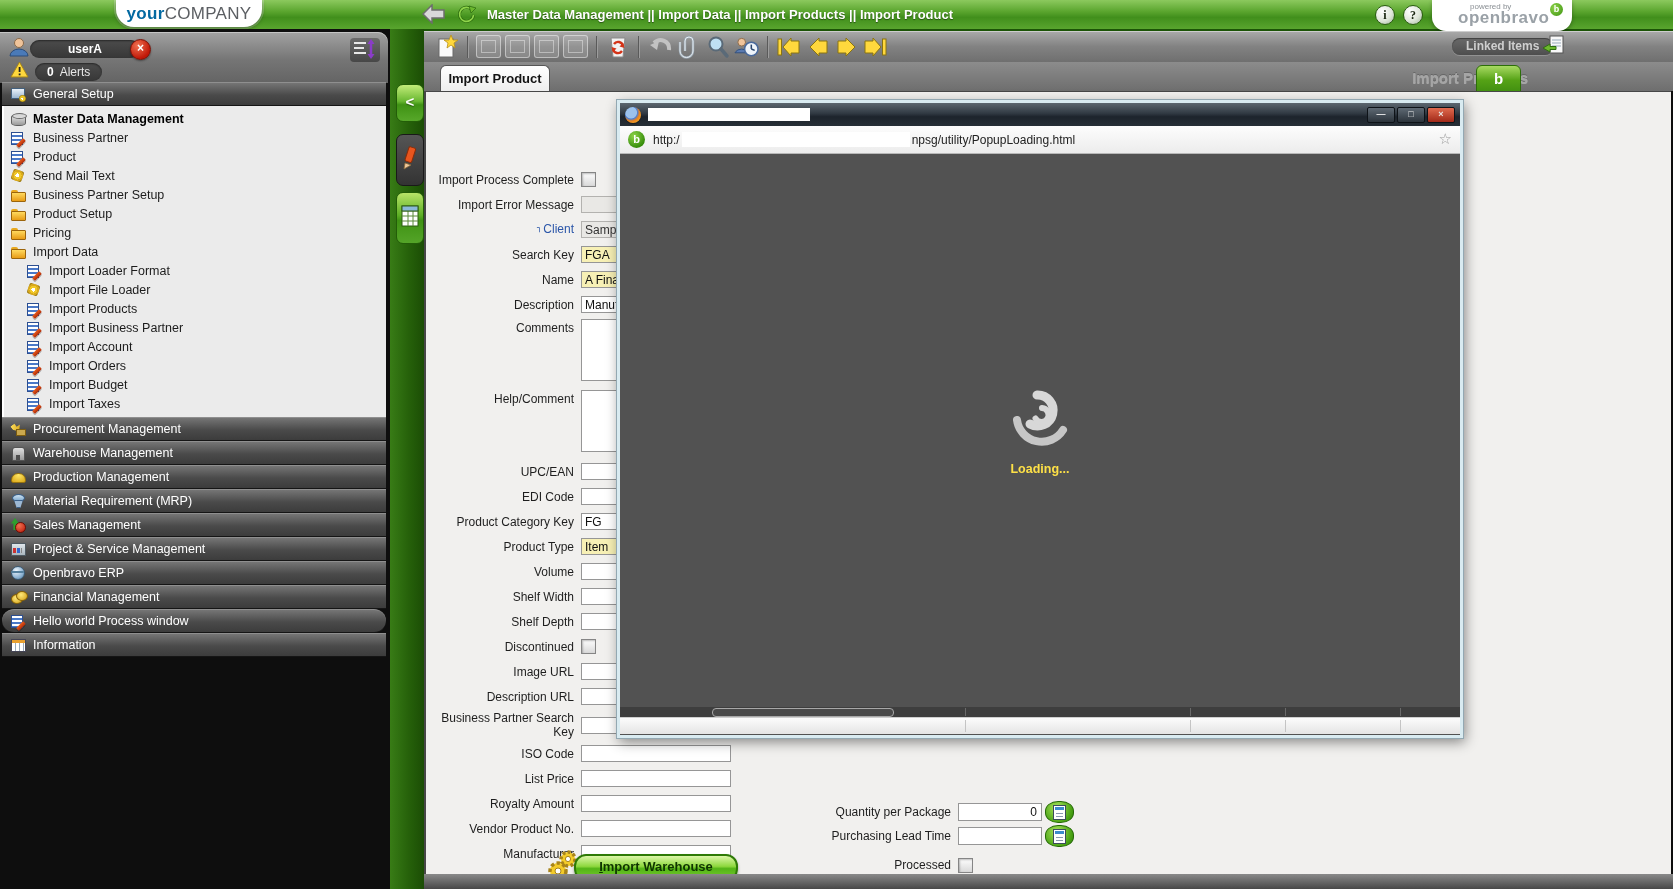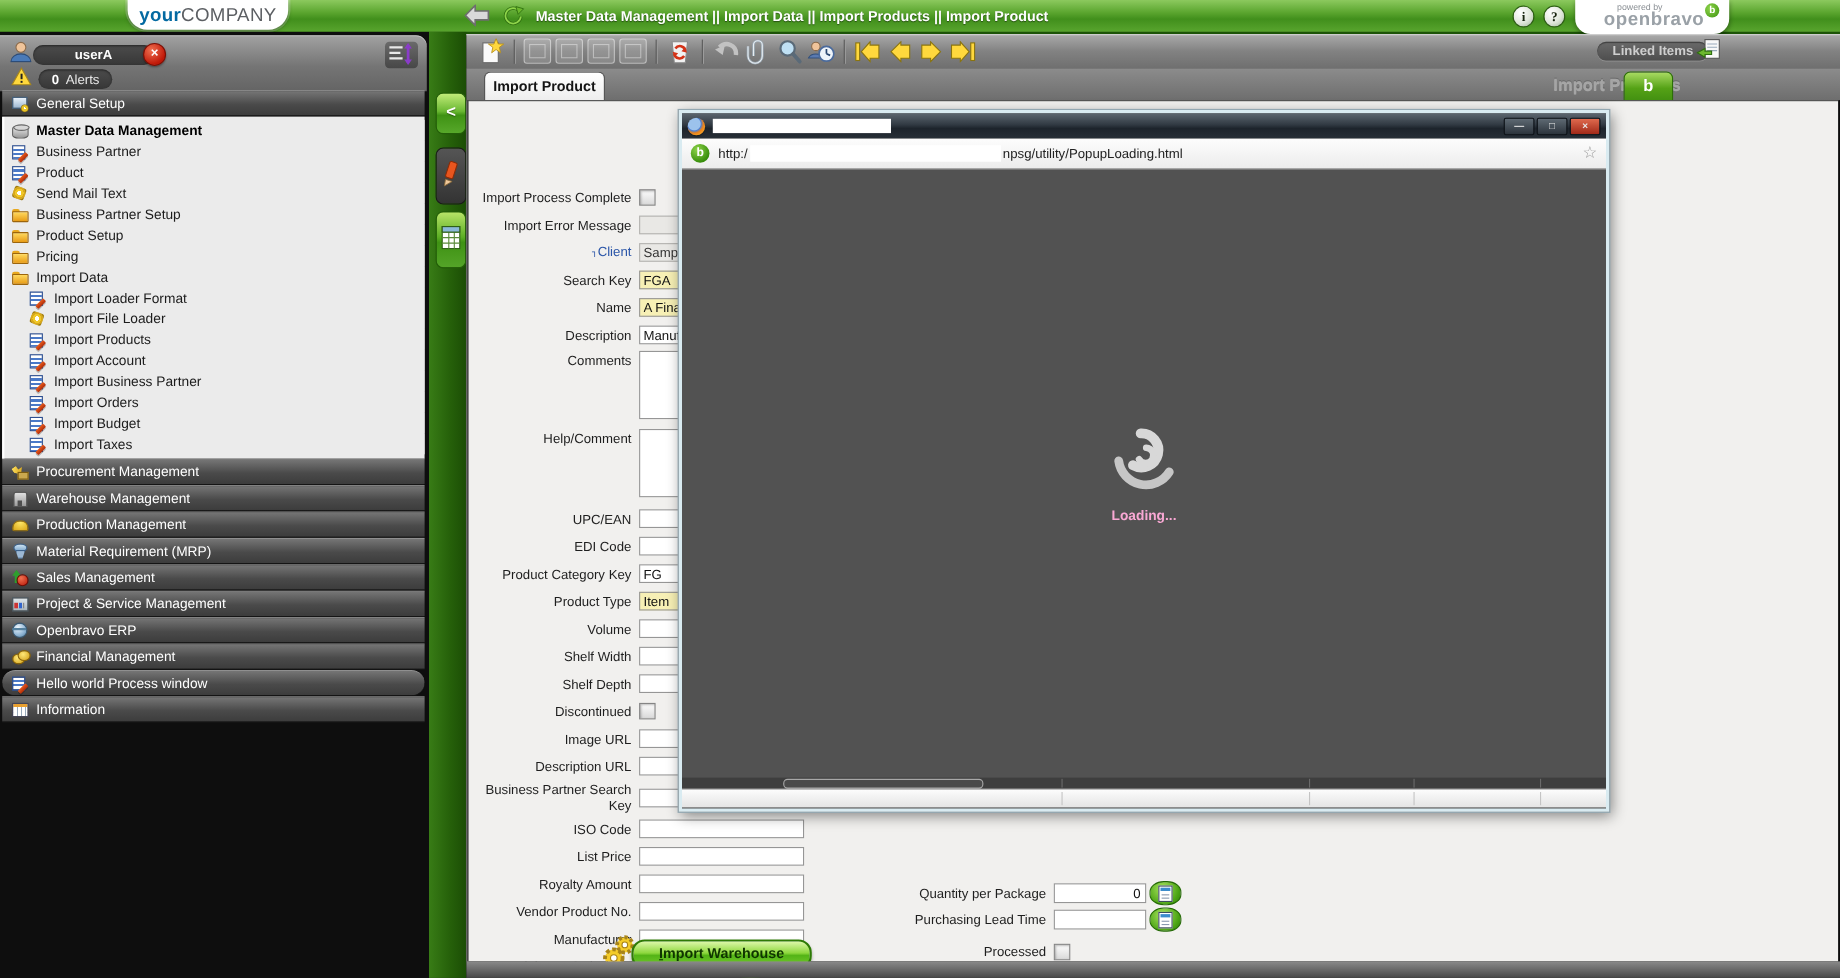--- a/index.html
+++ b/index.html
@@ -191,21 +191,21 @@
   .p-btn{width:26px;height:14px;border:1px solid #0e1318;border-radius:2px;background:linear-gradient(#5e6973,#2c343c);
     position:relative;color:#e8e8e8;font-size:9px;text-align:center;line-height:13px;font-weight:bold;}
   .p-btn.close{background:linear-gradient(#e06a4e,#a02818);}
   #p-url{height:27px;background:linear-gradient(#fdfdfd,#ececec);border-bottom:1px solid #b8b8b8;
     position:relative;display:flex;align-items:center;padding:0 8px;font-size:12px;color:#222;}
   #p-favicon{width:17px;height:17px;border-radius:50%;background:radial-gradient(circle at 35% 30%,#8ed44a,#338a08 75%);
     color:#fff;font-size:11px;font-weight:bold;text-align:center;line-height:17px;margin-right:8px;}
   #p-url-redact{width:228px;height:15px;background:#fff;margin:0 2px;}
   #p-star{position:absolute;right:8px;top:4px;font-size:15px;color:#9a9a9a;}
   #p-content{height:553px;background:#525252;display:flex;flex-direction:column;align-items:center;justify-content:center;}
-  #p-loading-text{color:#f9a8d4;font-weight:bold;font-size:12.5px;margin-top:10px;}
+  #p-loading-text{color:#fde047;font-weight:bold;font-size:12.5px;margin-top:10px;}
   #p-scroll{height:10px;background:#3e3e3e;position:relative;}
   #p-thumb{position:absolute;left:92px;top:1px;width:180px;height:7px;border:1px solid #a8a8a8;border-radius:4px;background:#4a4a4a;}
   .p-tick{position:absolute;top:1px;width:1px;height:8px;background:#6a6a6a;}
   #p-status{height:16px;background:linear-gradient(#fcfcfc,#e4e4e4);position:relative;border-top:1px solid #cfcfcf;}
   .s-sep{position:absolute;top:2px;width:1px;height:12px;background:#c4c4c4;}
   #p-ff{position:absolute;right:18px;bottom:4px;}
   .ff-icon{width:16px;height:16px;border-radius:50%;
     background:radial-gradient(circle at 38% 35%,#9cc2ec 0 38%,#4a7fd6 44%,#e8821e 58%,#f5a226 78%,#cf6a10 100%);
     box-shadow:0 1px 1px rgba(0,0,0,.4);}
 </style>
@@ -319,25 +319,25 @@
         <div class="mi mi-light mi-sub">
           <span class="mi-icon ic-gear"></span>
           <span class="mi-label">Import File Loader</span>
         </div>
         <div class="mi mi-light mi-sub">
           <span class="mi-icon ic-winedit"></span>
           <span class="mi-label">Import Products</span>
         </div>
         <div class="mi mi-light mi-sub">
           <span class="mi-icon ic-winedit"></span>
+          <span class="mi-label">Import Business Partner</span>
+        </div>
+        <div class="mi mi-light mi-sub">
+          <span class="mi-icon ic-winedit"></span>
           <span class="mi-label">Import Account</span>
-        </div>
-        <div class="mi mi-light mi-sub">
-          <span class="mi-icon ic-winedit"></span>
-          <span class="mi-label">Import Business Partner</span>
         </div>
         <div class="mi mi-light mi-sub">
           <span class="mi-icon ic-winedit"></span>
           <span class="mi-label">Import Orders</span>
         </div>
         <div class="mi mi-light mi-sub">
           <span class="mi-icon ic-winedit"></span>
           <span class="mi-label">Import Budget</span>
         </div>
         <div class="mi mi-light mi-sub">

